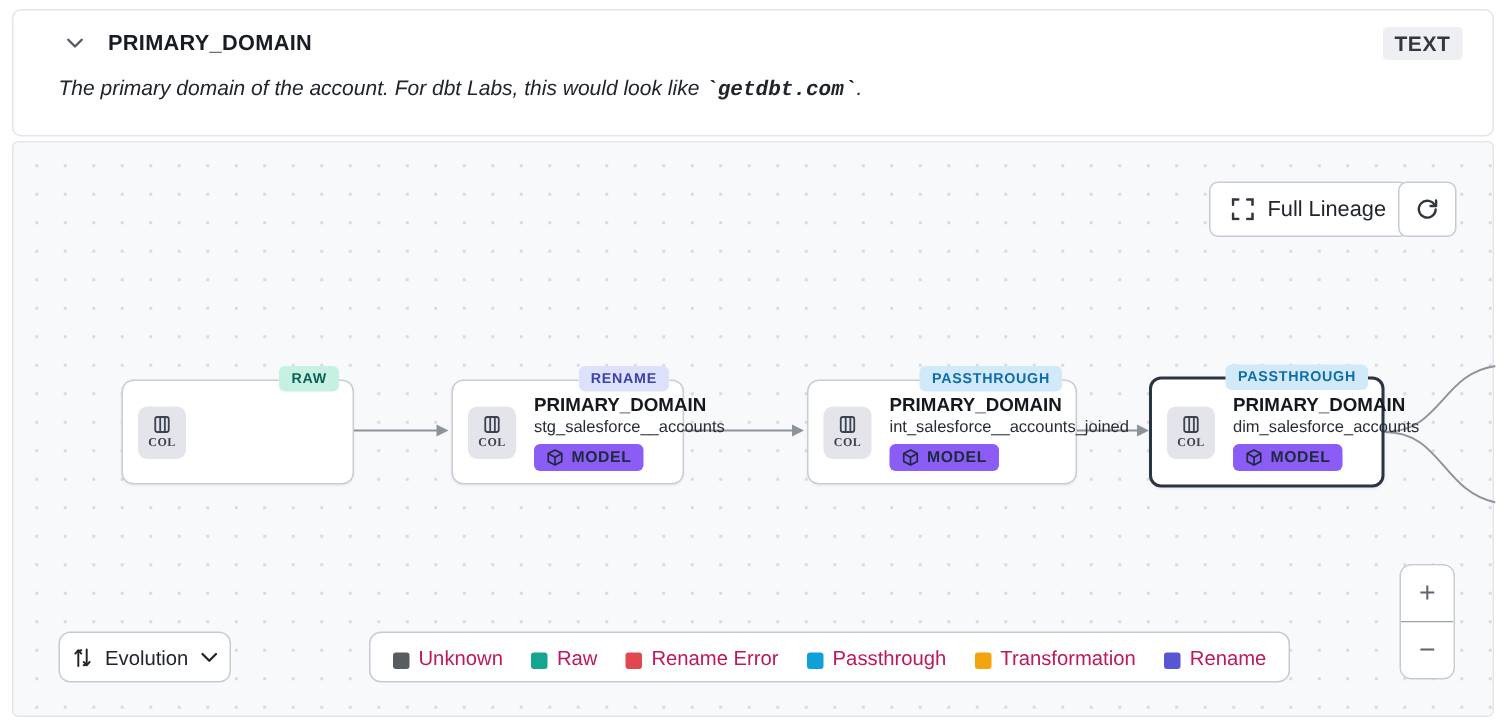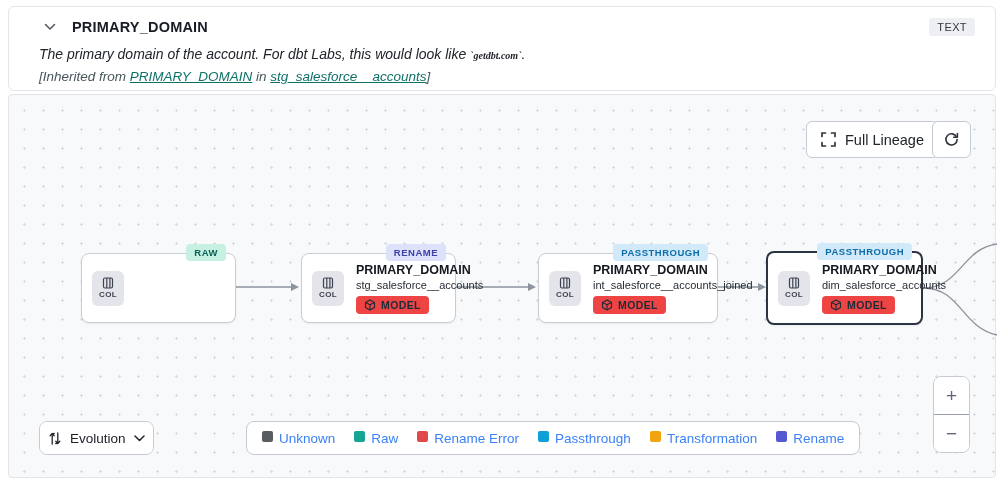--- a/index.html
+++ b/index.html
@@ -8,23 +8,23 @@
   
   .header-panel{
     position:absolute; left:8px; top:6px; width:988px; height:85px;
     background:#ffffff; border:1px solid #e3e5ea; border-radius:6px;
     padding:11px 20px 10px 20px;
   }
   .header-row{ display:flex; align-items:center; }
   .chev-btn{ width:22px; height:18px; display:flex; align-items:center; justify-content:center; margin-left:10px; cursor:pointer; background:none; border:none; color:#565b63;}
   .hdr-title{ font-size:14.5px; font-weight:700; color:#181c24; margin-left:11px; letter-spacing:.2px;}
   .spacer{ flex:1; }
-  .type-badge{ background:#edeff2; color:#33383f; font-size:11px; font-weight:400; padding:3px 8px; border-radius:3px; letter-spacing:.4px;}
+  .type-badge{ background:#edeff2; color:#33383f; font-size:14px; font-weight:700; padding:3px 8px; border-radius:3px; letter-spacing:.4px;}
   .hdr-desc{ margin:10px 0 0 10px; font-style:italic; font-size:14px; color:#20242b;}
-  .hdr-desc code{ font-family:Liberation Serif, serif; font-weight:700; font-size:10px;}
+  .hdr-desc code{ font-family:Liberation Mono, monospace; font-weight:700; font-size:14px;}
   .hdr-inherited{ margin:7px 0 0 10px; font-style:italic; font-size:13.5px; color:#47555c;}
   .hdr-inherited a{ color:#0d7168; text-decoration:underline; cursor:pointer;}
 
   
   .canvas{
     position:absolute; left:8px; top:94px; width:988px; height:384px;
     background:#f8f9fb;
     background-image:radial-gradient(circle, #d8dbe0 1.1px, transparent 1.1px);
     background-size:19px 19px; background-position:6px 6px;
     border:1px solid #e3e5ea; border-radius:4px;
@@ -44,31 +44,31 @@
     letter-spacing:.5px; padding:3px 8px; border-radius:4px; white-space:nowrap;
   }
   .badge-raw{ background:#c5f0e2; color:#0b6154; }
   .badge-rename{ background:#dee1fa; color:#3d41a8; }
   .badge-passthrough{ background:#d2e9fa; color:#0c6da9; }
   .col-chip{
     width:32px; height:35px; background:#e3e5ea; border-radius:6px;
     display:flex; flex-direction:column; align-items:center; justify-content:center; gap:1px;
     color:#3c4250; flex:0 0 auto;
   }
-  .col-chip .col-label{ font-size:8px; font-weight:700; letter-spacing:.3px; }
+  .col-chip .col-label{ font-size:8px; font-weight:700; letter-spacing:.3px;font-family:Liberation Serif, serif; }
   .lnode-body{ margin-left:12px; display:flex; flex-direction:column; align-items:flex-start; }
   .lnode-title{ font-size:12.5px; font-weight:700; color:#14181f; white-space:nowrap;}
   .lnode-sub{ font-size:11px; color:#272c35; margin-top:2px; white-space:nowrap;}
   .mat-badge{
     margin-top:5px; display:flex; align-items:center; gap:5px;
     font-size:10.5px; font-weight:700; letter-spacing:.4px; color:#1c2b38;
     padding:3px 8px; border-radius:4px;
   }
   .mat-source{ background:#ddeef0; }
-  .mat-model{ background:#ef4444; }
+  .mat-model{ background:#8b5cf6; }
 
   .node-1{ left:72px; top:158px; width:155px; }
   .node-2{ left:292px; top:158px; width:155px; }
   .node-3{ left:529px; top:158px; width:180px; }
   .node-4{ left:757px; top:156px; width:157px; height:74px; }
 
   
   .btn{ background:#fff; border:1px solid #c6cbd3; border-radius:6px; cursor:pointer;
         display:flex; align-items:center; justify-content:center; color:#20242c; }
   .full-lineage-btn{ position:absolute; left:797px; top:26px; height:37px; padding:0 14px; gap:9px; font-size:14.5px; }
@@ -77,21 +77,21 @@
   
   .lens-group{ position:absolute; left:30px; top:326px; height:34px; display:flex;
                border:1px solid #c6cbd3; border-radius:8px; overflow:hidden; background:#fff;}
   .lenses-btn{ background:#0d5048; color:#fff; display:flex; align-items:center; gap:7px;
                padding:0 13px; font-size:13.5px; font-weight:600; border:none; cursor:pointer;}
   .evolution-btn{ background:#fff; display:flex; align-items:center; gap:8px; padding:0 8px;
                   font-size:13.5px; color:#20242c; border:none; cursor:pointer;}
   .legend-box{ position:absolute; left:237px; top:326px; height:34px; background:#fff;
                border:1px solid #c6cbd3; border-radius:8px; display:flex; align-items:center;
                gap:19px; padding:0 15px; }
-  .legend-item{ display:flex; align-items:flex-start; gap:6px; font-size:13.5px; color:#3b82f6; }
+  .legend-item{ display:flex; align-items:flex-end; gap:6px; font-size:13.5px; color:#be185d; }
   .legend-swatch{ width:11px; height:11px; border-radius:2px; flex:0 0 auto; }
 
   
   .zoom-group{ position:absolute; left:924px; top:281px; width:37px; height:77px;
                border:1px solid #c6cbd3; border-radius:8px; background:#fff; overflow:hidden;
                display:flex; flex-direction:column; }
   .zoom-btn{ flex:1; background:#fff; border:none; cursor:pointer; font-size:19px; color:#5f6672;
              display:flex; align-items:center; justify-content:center; }
   .zoom-btn:first-child{ border-bottom:1px solid #9aa0a9; }
 </style>
@@ -104,23 +104,20 @@
       <svg width="12" height="8" viewBox="0 0 12 8" fill="none">
           <path d="M1.5 1.5 L6 6 L10.5 1.5" stroke="currentColor" stroke-width="1.6" stroke-linecap="round" stroke-linejoin="round"></path>
         </svg>
     </button>
     <span class="hdr-title">PRIMARY_DOMAIN</span>
     <span class="spacer"></span>
     <span class="type-badge">TEXT</span>
   </div>
   <div class="hdr-desc">
     <span>The primary domain of the account. For dbt Labs, this would look like </span><code>`getdbt.com`</code><span>.</span>
-  </div>
-  <div class="hdr-inherited">
-    <span>[Inherited from </span><a>PRIMARY_DOMAIN</a><span> in </span><a>stg_salesforce__accounts</a><span>]</span>
   </div>
 </div>
 
 <div class="canvas">
 
   <svg class="edges" width="988" height="383">
     <g stroke="#8d939c" stroke-width="1.3" fill="none">
       <line x1="227" y1="192" x2="283" y2="192"></line>
       <line x1="447" y1="192" x2="520" y2="192"></line>
       <line x1="709" y1="192" x2="750" y2="192"></line>

